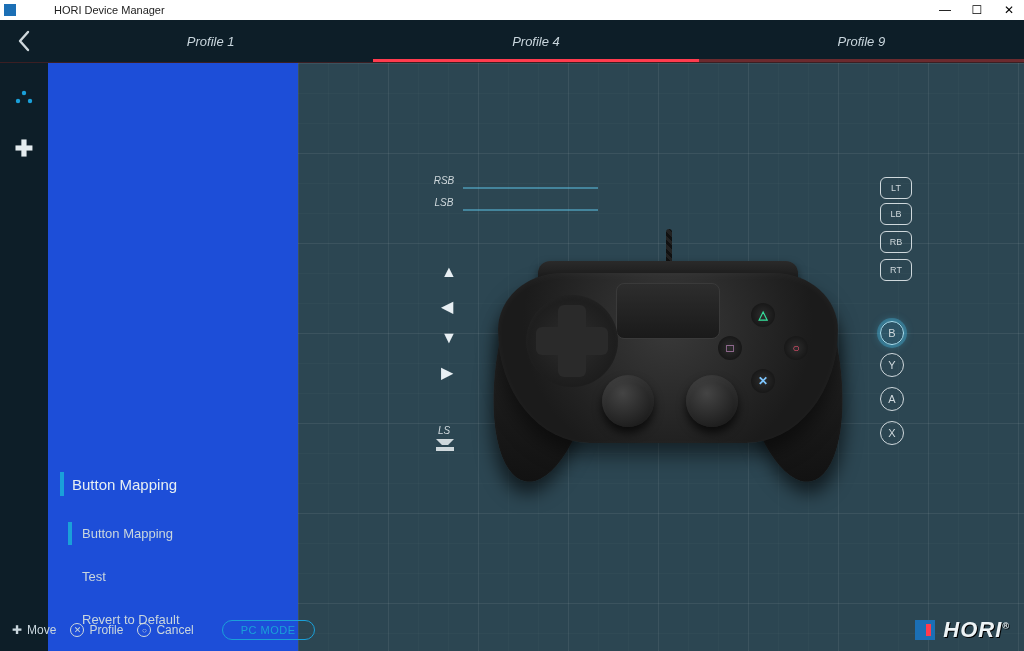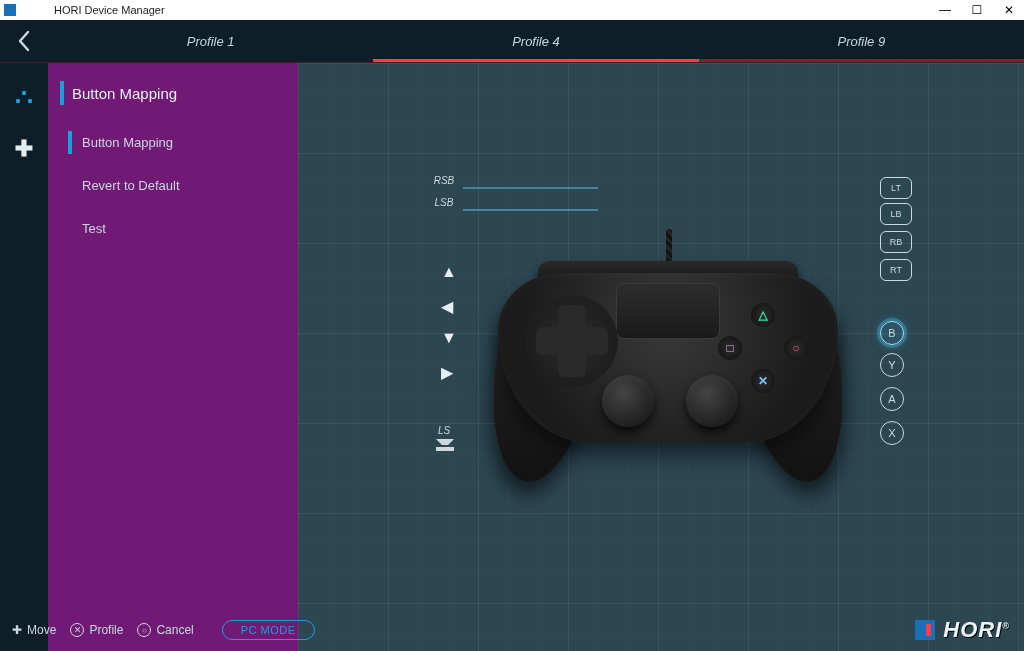--- a/index.html
+++ b/index.html
@@ -23,21 +23,21 @@
   .tab.active .tab-underline { background:#ff3b4e; }
   .tab.hover-u .tab-underline { background:#6b2a2e; }
   .hr-line{ height:1px; background:#3b1f23; }
 
   
   .layout { display:flex; height: calc(651px - 20px - 42px - 1px); }
   .rail { width:48px; background:#0d1e28; display:flex; flex-direction:column; align-items:center; padding-top:26px; gap:24px; }
   .rail .dot-cluster { color:#1aa0d9; font-size:14px; }
   .rail .plus { color:#e4ecef; font-size:22px; font-weight:bold; }
 
-  .sidebar { width:250px; background:#701a75; padding:18px 12px 12px 12px; display:flex; flex-direction:column; position:relative;}
+  .sidebar { width:250px; background:#1d4ed8; padding:18px 12px 12px 12px; display:flex; flex-direction:column; position:relative;justify-content:flex-end;}
   .side-heading { display:flex; align-items:center; gap:8px; font-size:15px; color:#e7eff3; margin-bottom:18px; }
   .side-heading::before { content:""; width:4px; height:24px; background:#1aa0d9; }
   .submenu { margin-left:14px; display:flex; flex-direction:column; gap:4px; }
   .sub-item { font-size:13px; padding:12px 8px; color:#c9d6dd; cursor:pointer; display:flex; align-items:center; gap:10px; position:relative;}
   .sub-item.selected::before { content:""; position:absolute; left:-6px; top:8px; bottom:8px; width:4px; background:#1aa0d9; }
 
   .content { flex:1; position:relative; background:#2c4652; }
   .grid { position:absolute; inset:0;
     background-image: linear-gradient(rgba(255,255,255,0.05) 1px, transparent 1px),
                       linear-gradient(90deg, rgba(255,255,255,0.05) 1px, transparent 1px),
@@ -141,24 +141,24 @@
 
   <div class="sidebar">
     <div class="side-heading">
       <span>Button Mapping</span>
     </div>
     <div class="submenu">
       <div class="sub-item selected">
         <span>Button Mapping</span>
       </div>
       <div class="sub-item">
+        <span>Test</span>
+      </div>
+      <div class="sub-item">
         <span>Revert to Default</span>
-      </div>
-      <div class="sub-item">
-        <span>Test</span>
       </div>
     </div>
 
   </div>
 
   <div class="content">
     <div class="grid"></div>
 
     <div class="controller">
       <div class="cable"></div>

